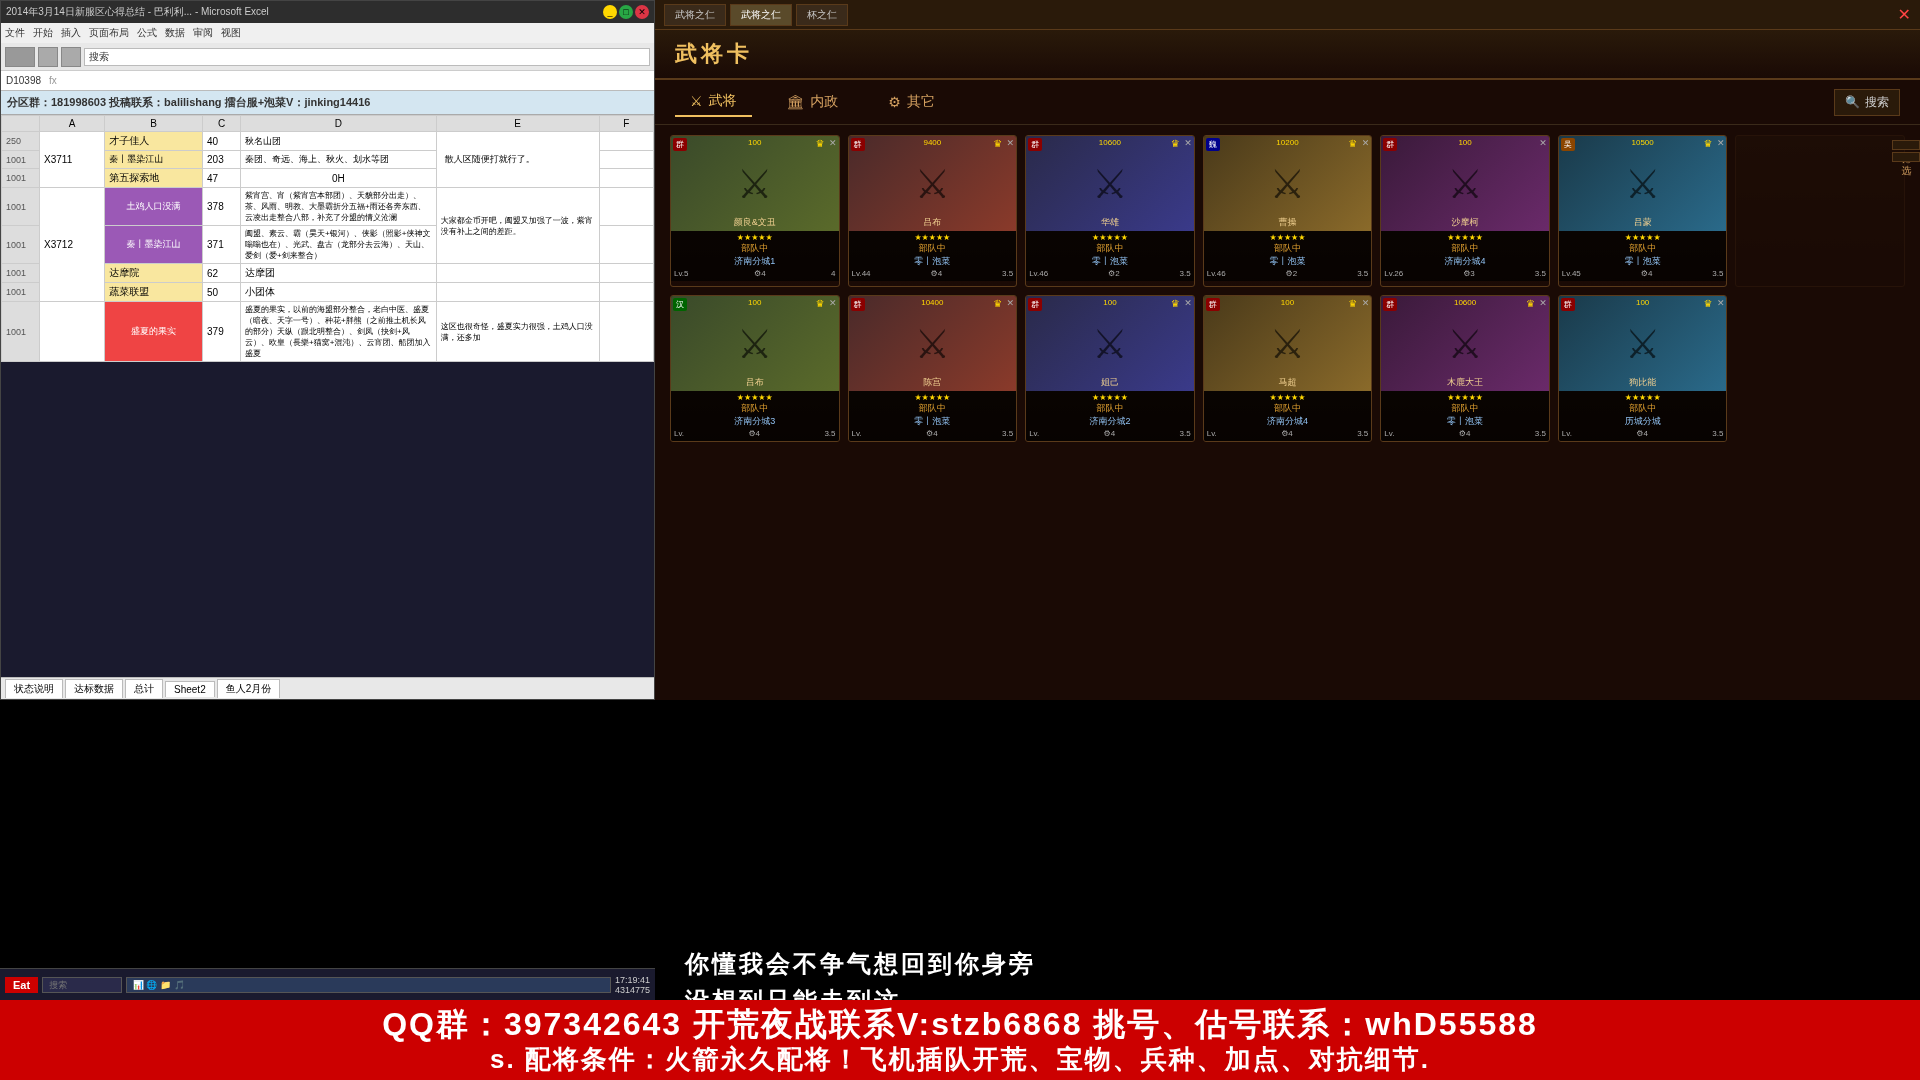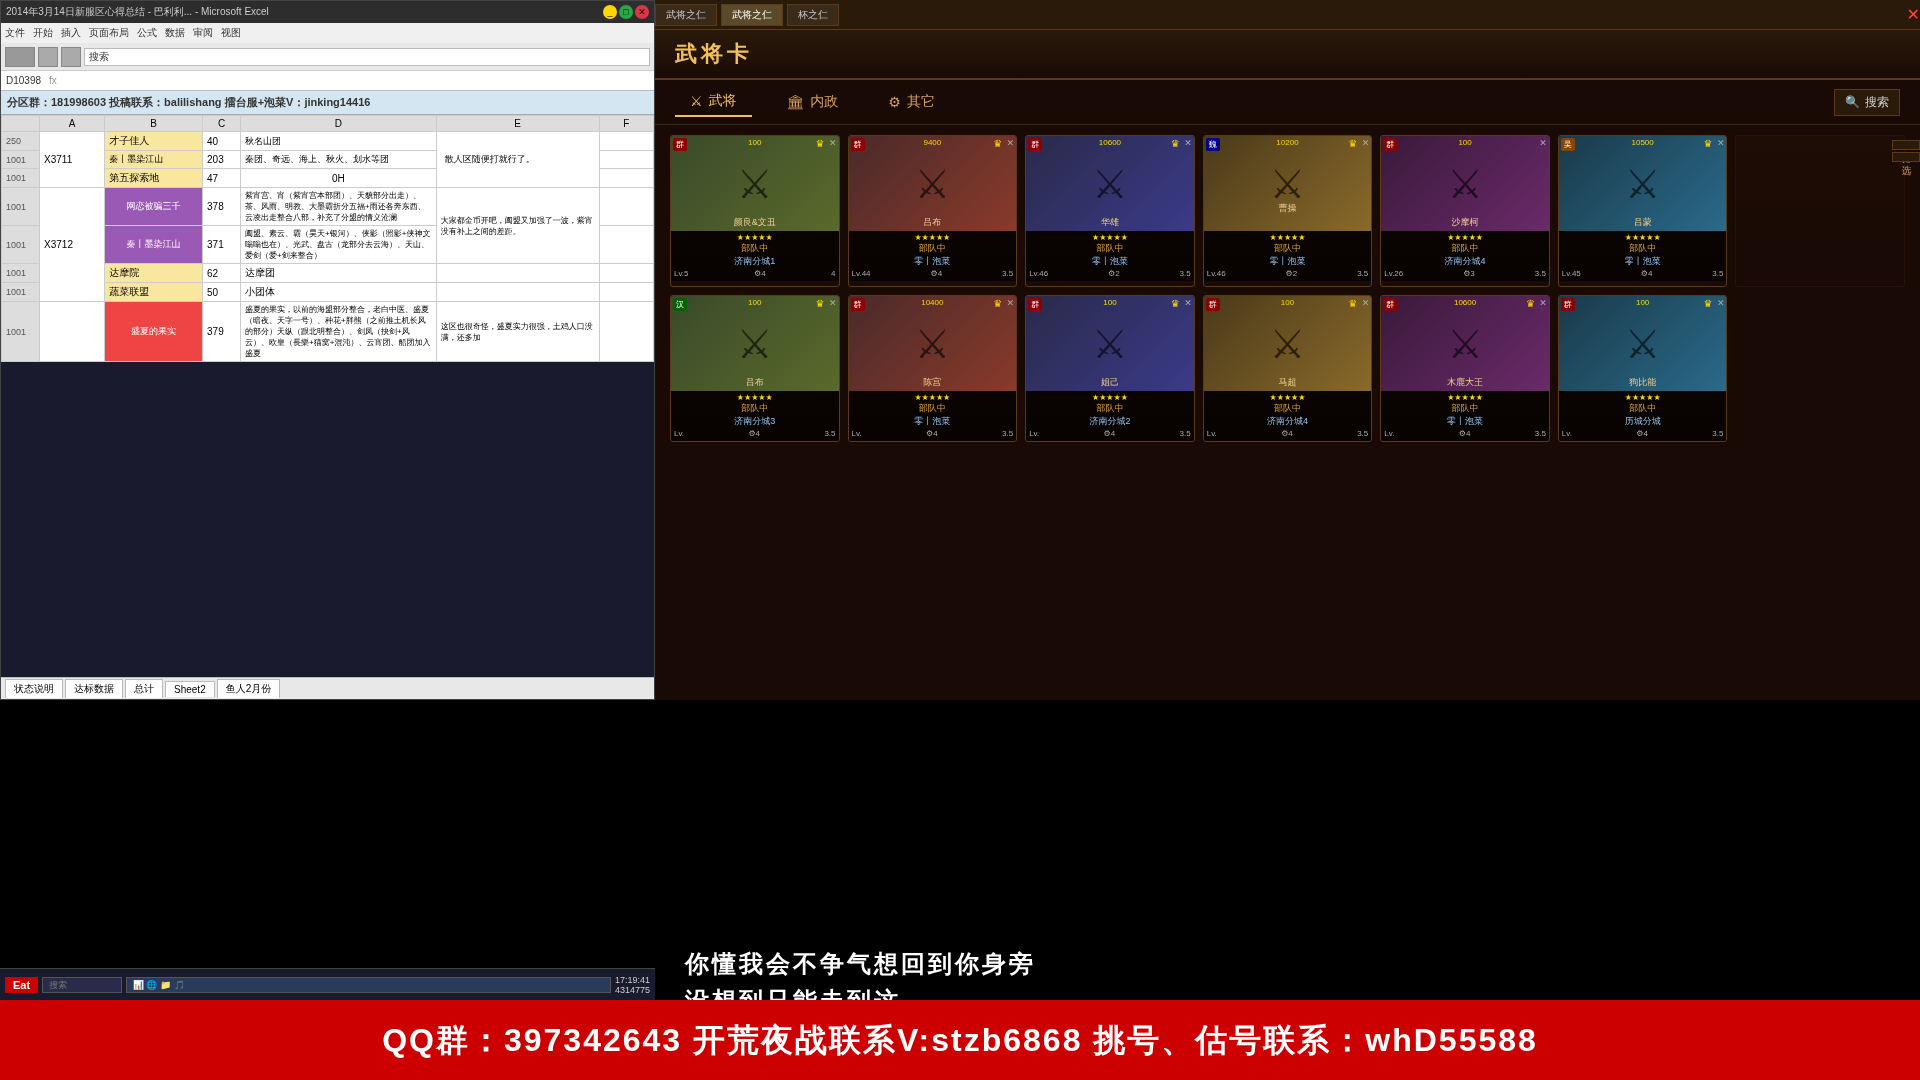--- a/index.html
+++ b/index.html
@@ -179,21 +179,21 @@
       width: 1265px;
       height: 700px;
       background: #1a0a05;
     }
 
     .game-titlebar {
       background: #2a1a0a;
       height: 30px;
       display: flex;
       align-items: center;
-      padding: 0 0;
+      padding: 0 9px;
       gap: 4px;
       border-bottom: 1px solid #5a3a1a;
     }
     .game-tab {
       background: #3a2a1a;
       color: #ccc;
       font-size: 10px;
       padding: 3px 10px;
       border: 1px solid #5a3a1a;
       cursor: pointer;
@@ -464,21 +464,21 @@
           <td class="col-row-num">1001</td>
           <td class="cell-yellow">第五探索地</td>
           <td>47</td>
           <td style="text-align:center;">0H</td>
           <td></td>
         </tr>
 
         <tr>
           <td class="col-row-num">1001</td>
           <td class="cell-group-id" rowspan="4">X3712</td>
-          <td class="cell-purple" style="font-size:9px;">网恋被骗三千</td>
+          <td class="cell-purple" style="font-size:9px;">土鸡人口没满</td>
           <td>378</td>
           <td style="font-size:8px;">紫宵宫、宵（紫宵宫本部团）、天貌部分出走）、茶、风雨、明教、大墨霸折分五福+雨还各奔东西、云凌出走整合八部，补充了分盟的情义沧澜</td>
           <td style="font-size:8px;" rowspan="2">大家都金币开吧，阖盟又加强了一波，紫宵没有补上之间的差距。</td>
           <td></td>
         </tr>
         <tr>
           <td class="col-row-num">1001</td>
           <td class="cell-purple" style="font-size:9px;">秦丨墨染江山</td>
           <td>371</td>
           <td style="font-size:8px;">阖盟、素云、霸（昊天+银河）、侠影（照影+侠神文嗡嗡也在）、光武、盘古（龙部分去云海）、天山、爱剑（爱+剑来整合）</td>
@@ -623,21 +623,21 @@
       </div>
     </div>
       <div class="char-card">
       <div style="position:relative;">
         <span style="position:absolute;top:2px;left:2px;background:#00008B;color:#fff;font-size:8px;padding:1px 3px;border-radius:2px;z-index:2;">魏</span>
         <span style="position:absolute;top:2px;left:50%;transform:translateX(-50%);color:#ffd700;font-size:8px;z-index:2;white-space:nowrap;">10200</span>
         <span style="position:absolute;top:2px;right:14px;color:#ffd700;font-size:10px;z-index:2;">♛</span>
         <span style="position:absolute;top:2px;right:2px;color:#aaa;font-size:9px;z-index:2;">✕</span>
         <div style="width:100%;height:95px;background:linear-gradient(135deg, #4a3a1a, #8a6a2a);display:flex;align-items:center;justify-content:center;position:relative;">
           <span style="font-size:40px;opacity:0.6;">⚔</span>
-          <span style="position:absolute;bottom:16px;left:50%;transform:translateX(-50%);color:#f0d090;font-size:9px;white-space:nowrap;">曹操</span>
+          <span style="position:absolute;bottom:2px;left:50%;transform:translateX(-50%);color:#f0d090;font-size:9px;white-space:nowrap;">曹操</span>
         </div>
         <div style="padding:2px 3px;background:rgba(0,0,0,0.7);">
           <div style="color:#ffd700;font-size:8px;text-align:center;">★★★★★</div>
           <div style="color:#e0a030;font-size:9px;text-align:center;">部队中</div>
           <div style="color:#90c0f0;font-size:9px;text-align:center;">零丨泡菜</div>
           <div style="display:flex;justify-content:space-between;font-size:8px;color:#aaa;padding:1px 0;">
             <span>Lv.46</span>
             <span>⚙2</span>
             <span>3.5</span>
           </div>
@@ -856,13 +856,14 @@
     <span>🎵</span>
   </div>
   <div style="color:#ccc;font-size:9px;text-align:right;">
     <div>17:19:41</div>
     <div>4314775</div>
   </div>
 </div>
 
 <div class="bottom-banner">
   <div class="banner-line1">QQ群：397342643  开荒夜战联系V:stzb6868  挑号、估号联系：whD55588</div>
+  <div class="banner-line2">s. 配将条件：火箭永久配将！飞机插队开荒、宝物、兵种、加点、对抗细节.</div>
 </div>
 
 </body></html>

